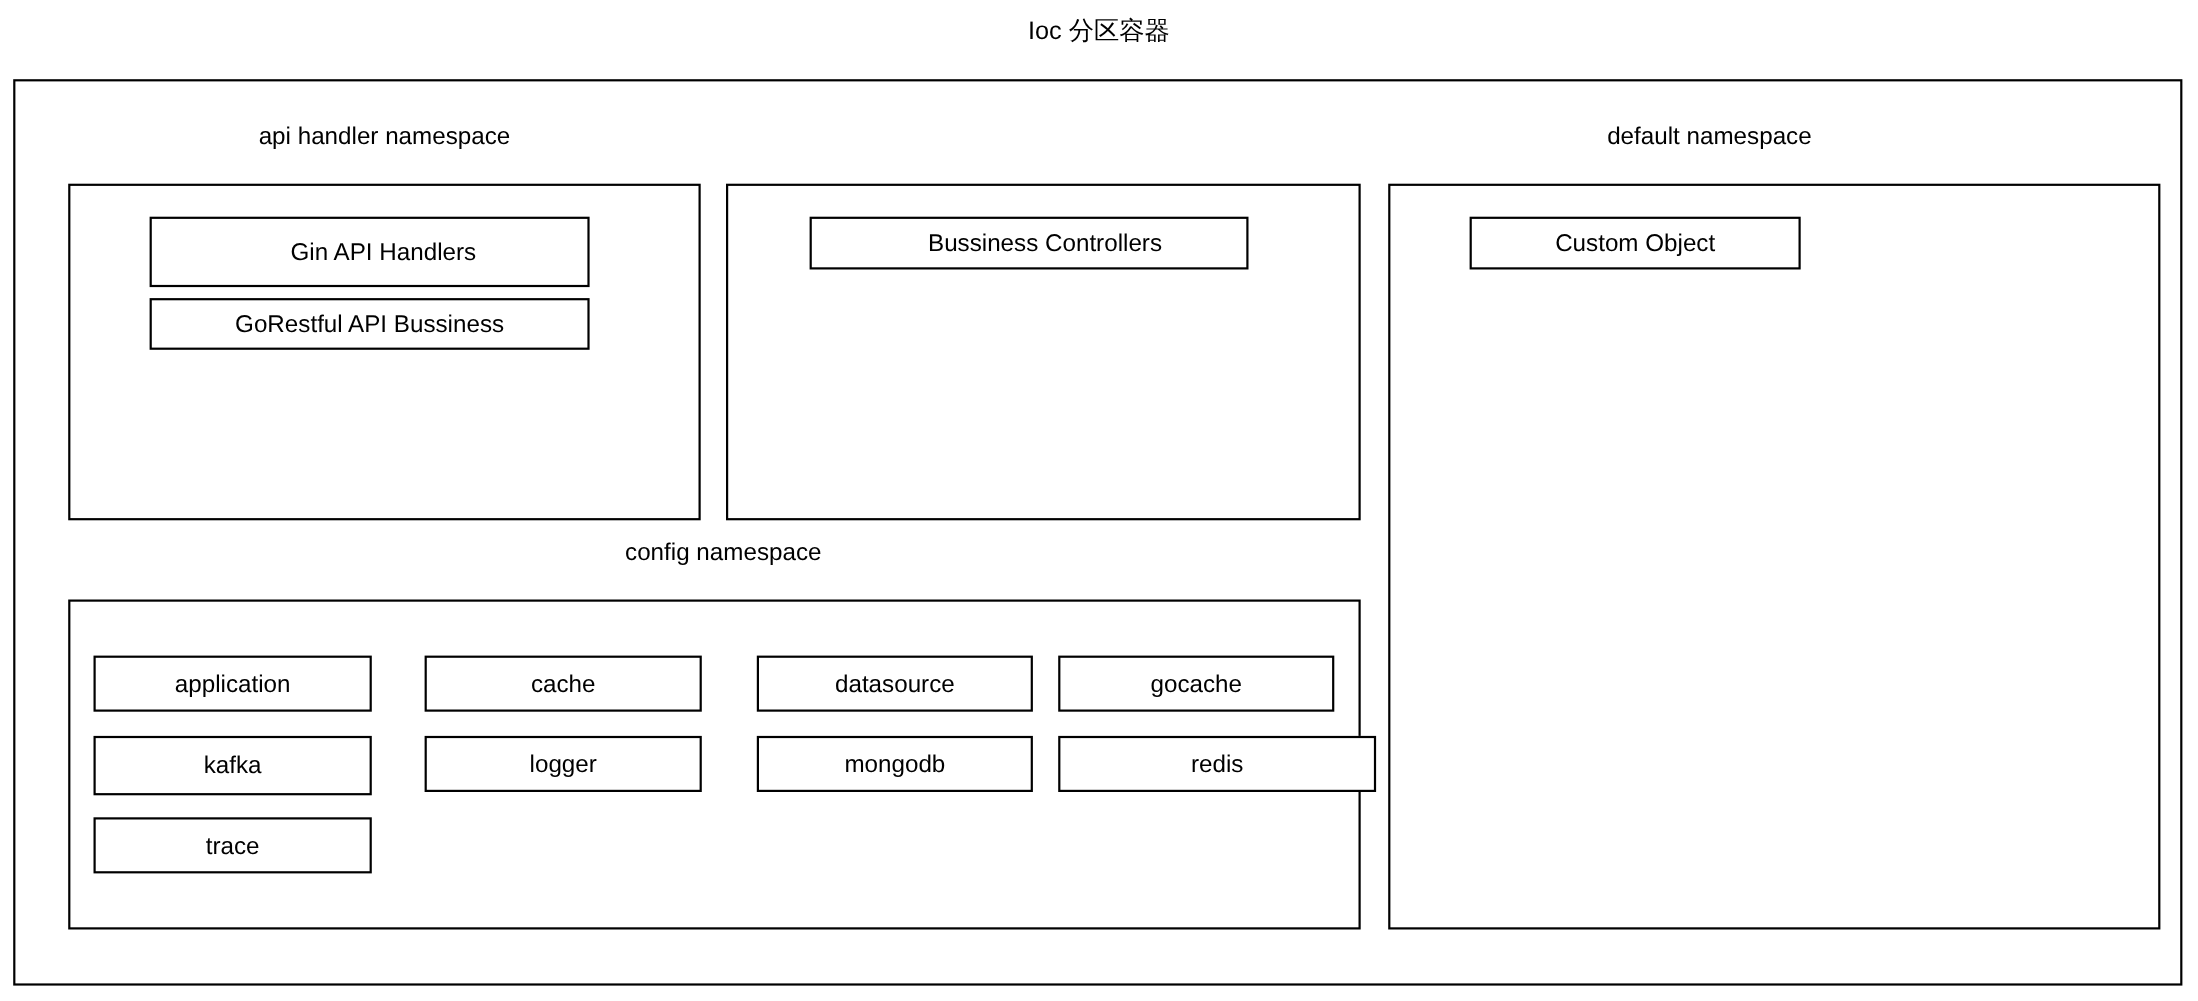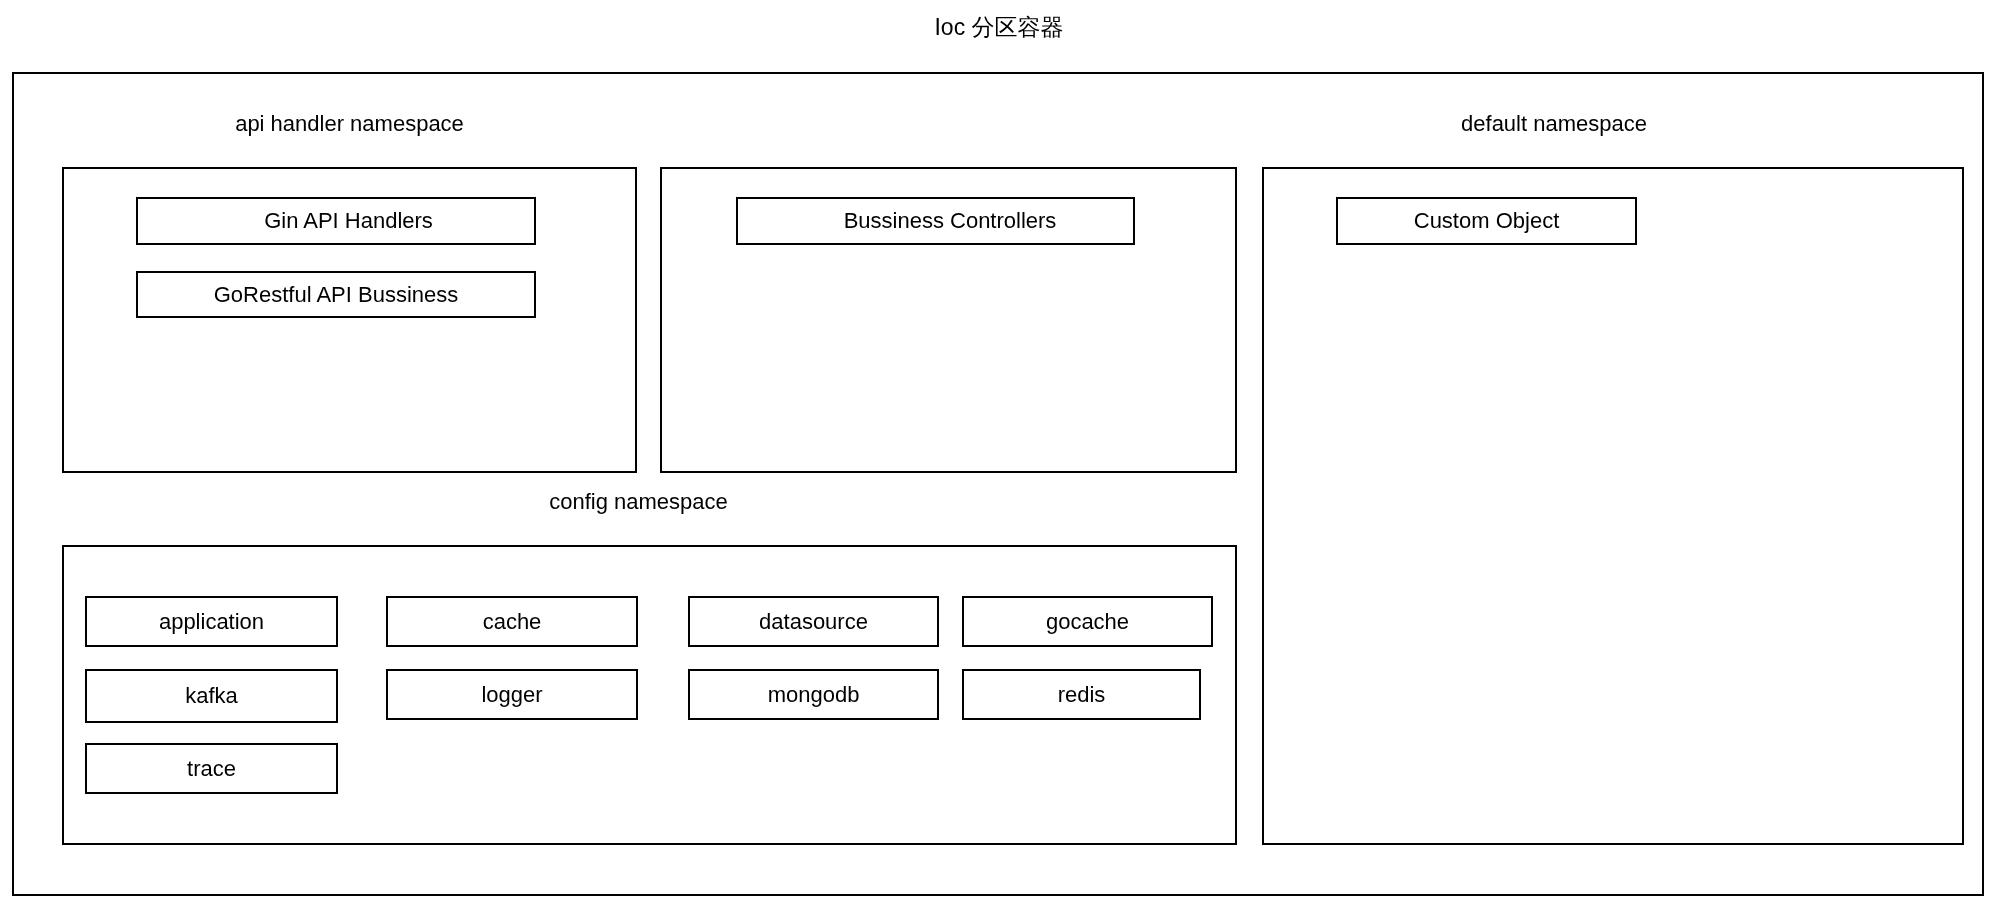--- a/index.html
+++ b/index.html
@@ -56,37 +56,37 @@
   
   .ns-api        { left: 62px;   top: 167px; width: 575px;  height: 306px; }
   .ns-controller { left: 660px;  top: 167px; width: 577px;  height: 306px; }
   .ns-default    { left: 1262px; top: 167px; width: 702px;  height: 678px; }
   .ns-config     { left: 62px;   top: 545px; width: 1175px; height: 300px; }
 
   
   .lbl-api        { left: 62px;   top: 110px; width: 575px; }
   .lbl-controller { left: 660px;  top: 110px; width: 577px; }
   .lbl-default    { left: 1262px; top: 110px; width: 584px; }
-  .lbl-config     { left: 51px;   top: 488px; width: 1175px; }
+  .lbl-config     { left: 70px;   top: 488px; width: 1175px; }
 
   
-  .it-gin       { left: 136px;  top: 197px; width: 400px; height: 48px; padding-left: 25px; }
+  .it-gin       { left: 136px;  top: 197px; width: 400px; height: 64px; padding-left: 25px; }
   .it-gorestful { left: 136px;  top: 271px; width: 400px; height: 47px; }
   .it-bussiness { left: 736px;  top: 197px; width: 399px; height: 48px; padding-left: 29px; }
   .it-custom    { left: 1336px; top: 197px; width: 301px; height: 48px; }
 
   
   .it-application { left: 85px;  top: 596px; width: 253px; height: 51px; }
   .it-cache       { left: 386px; top: 596px; width: 252px; height: 51px; }
   .it-datasource  { left: 688px; top: 596px; width: 251px; height: 51px; }
   .it-gocache     { left: 962px; top: 596px; width: 251px; height: 51px; }
   .it-kafka       { left: 85px;  top: 669px; width: 253px; height: 54px; }
   .it-logger      { left: 386px; top: 669px; width: 252px; height: 51px; }
   .it-mongodb     { left: 688px; top: 669px; width: 251px; height: 51px; }
-  .it-redis       { left: 962px; top: 669px; width: 239px; height: 51px; }
+  .it-redis       { left: 962px; top: 669px; width: 289px; height: 51px; }
   .it-trace       { left: 85px;  top: 743px; width: 253px; height: 51px; }
 </style>
 </head>
 <body>
 
 <div class="canvas">
 
   <div class="diagram-title">Ioc 分区容器</div>
 
   <div class="ns-box outer"></div>

